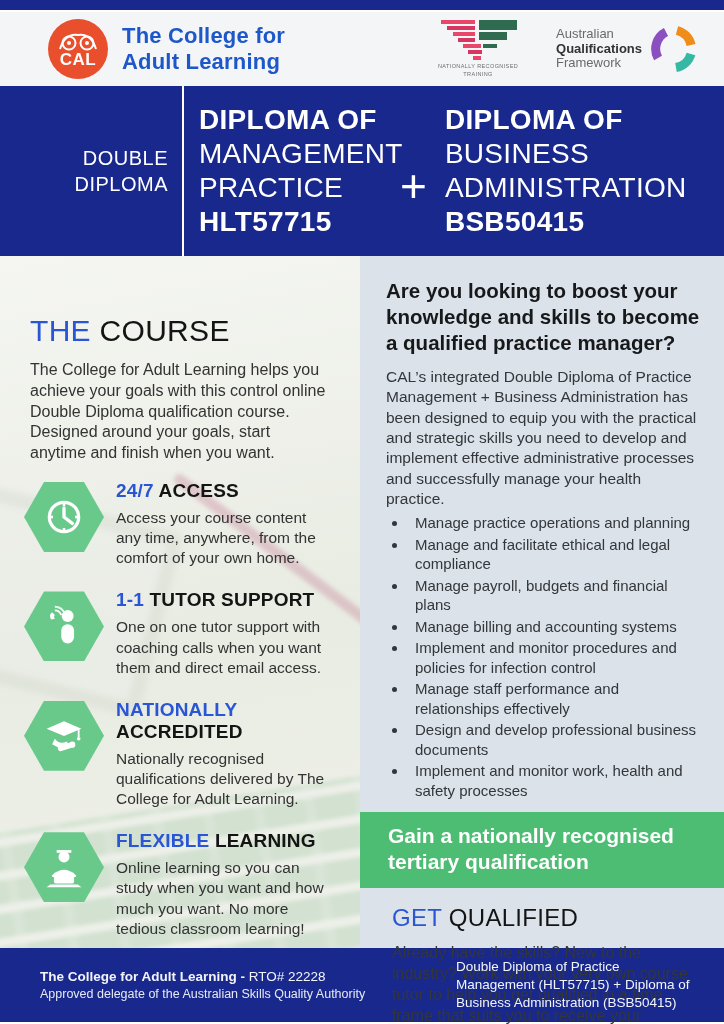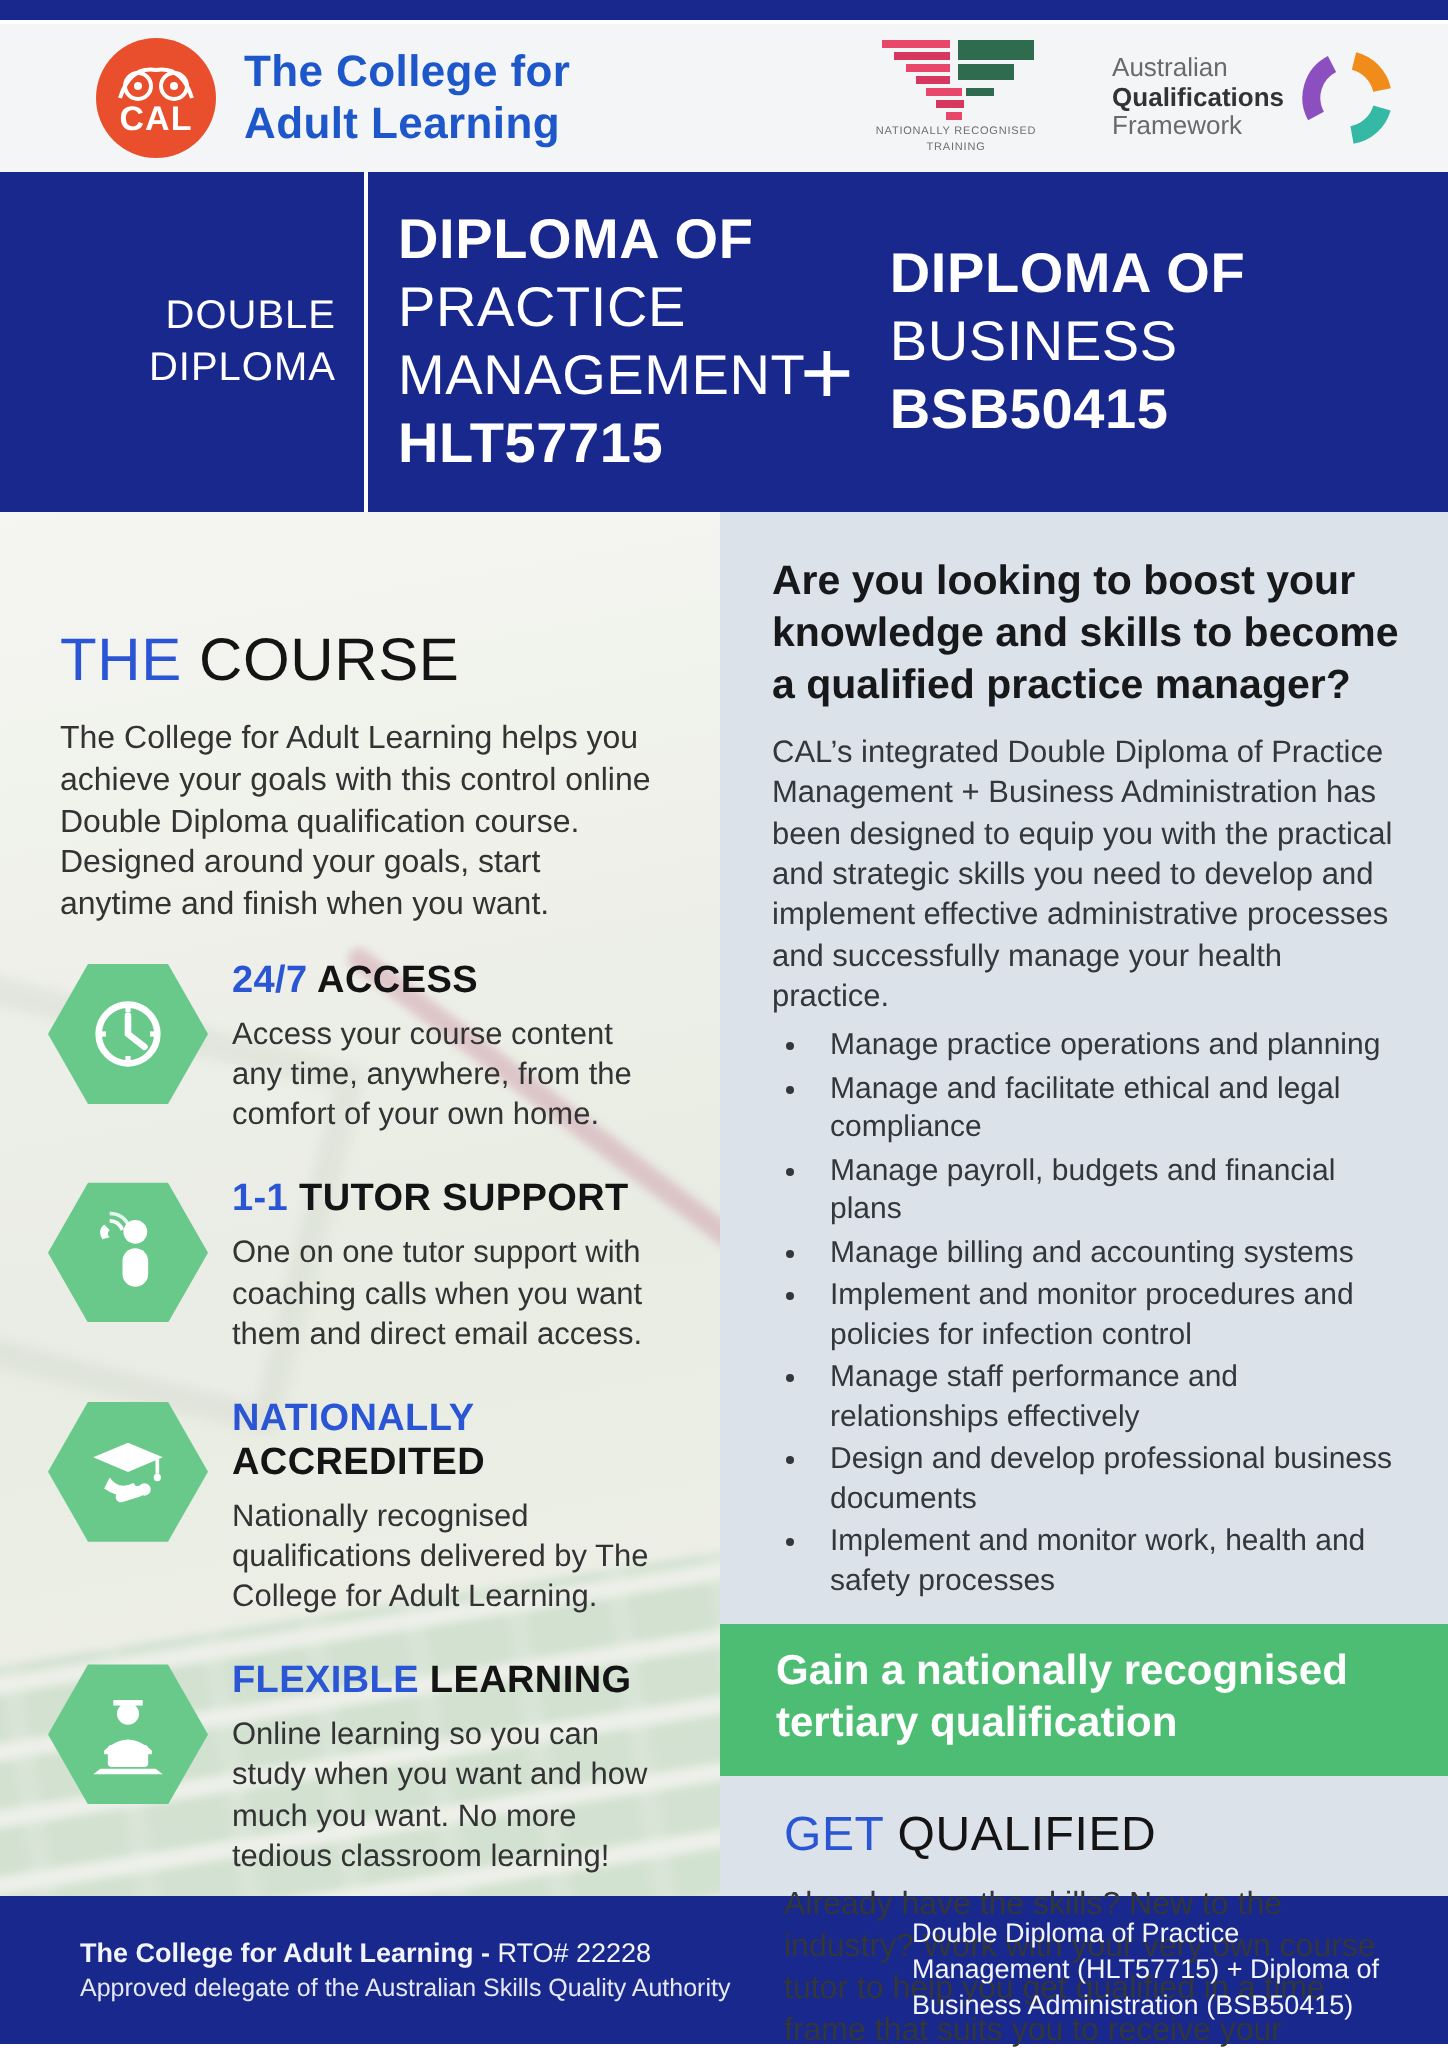--- a/index.html
+++ b/index.html
@@ -140,28 +140,29 @@
   </div>
 
   <div class="band">
     <div class="left-cell">
       <div>DOUBLE</div>
       <div>DIPLOMA</div>
     </div>
     <div class="divider"></div>
     <div class="dip dip1">
       <div class="b">DIPLOMA OF</div>
+      <div>MANAGEMENT</div>
       <div>PRACTICE</div>
-      <div>MANAGEMENT</div>
       <div class="b">HLT57715</div>
     </div>
     <div class="plus">+</div>
     <div class="dip dip2">
       <div class="b">DIPLOMA OF</div>
       <div>BUSINESS</div>
+      <div>ADMINISTRATION</div>
       <div class="b">BSB50415</div>
     </div>
   </div>
 
   <div class="main">
 
     <div class="left-col">
       <div class="photo-laptop"></div>
       <div class="photo-pen"></div>
       <div class="photo-keys"></div>

